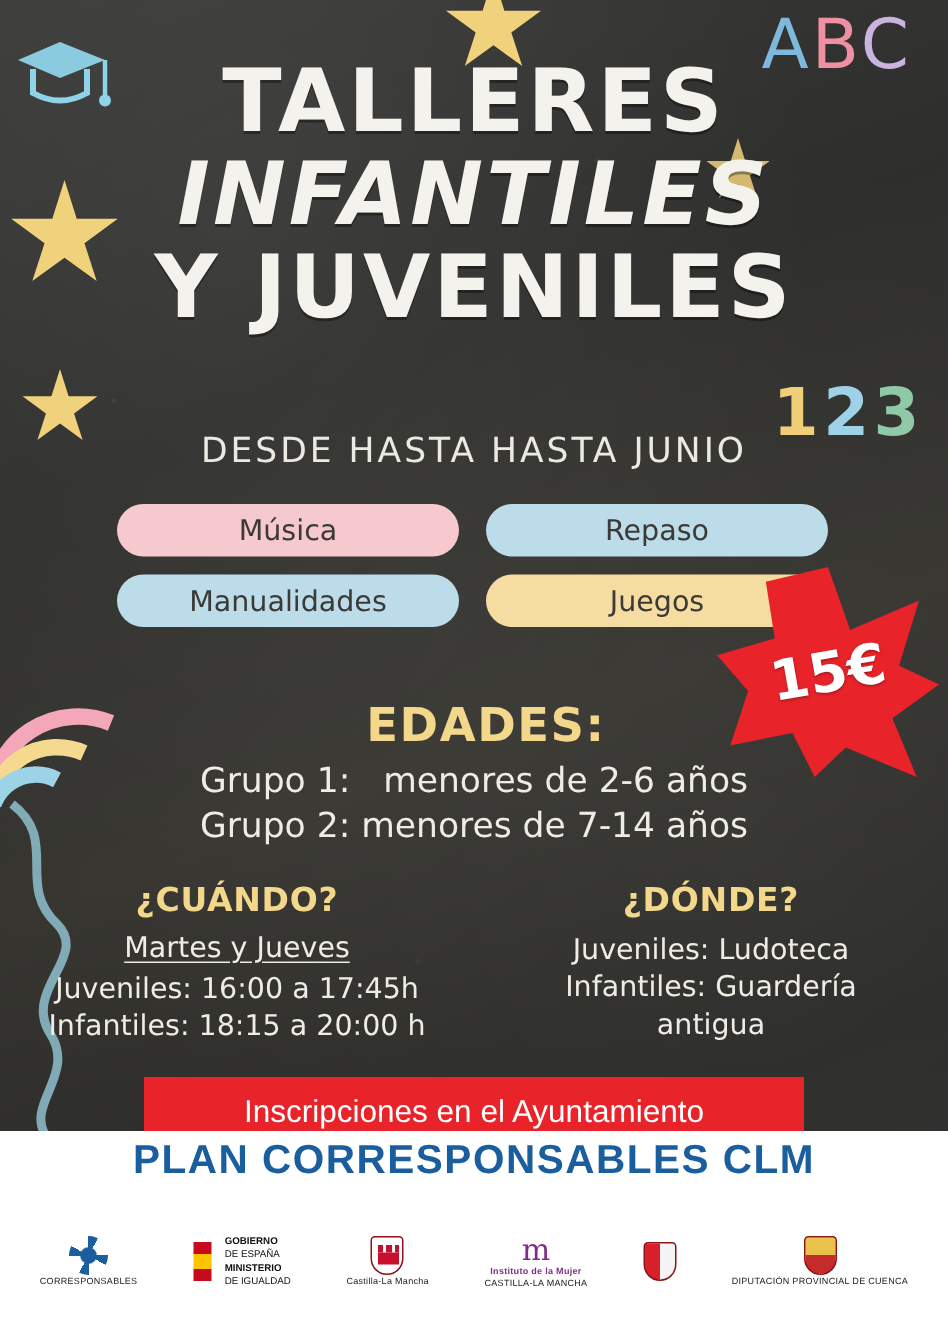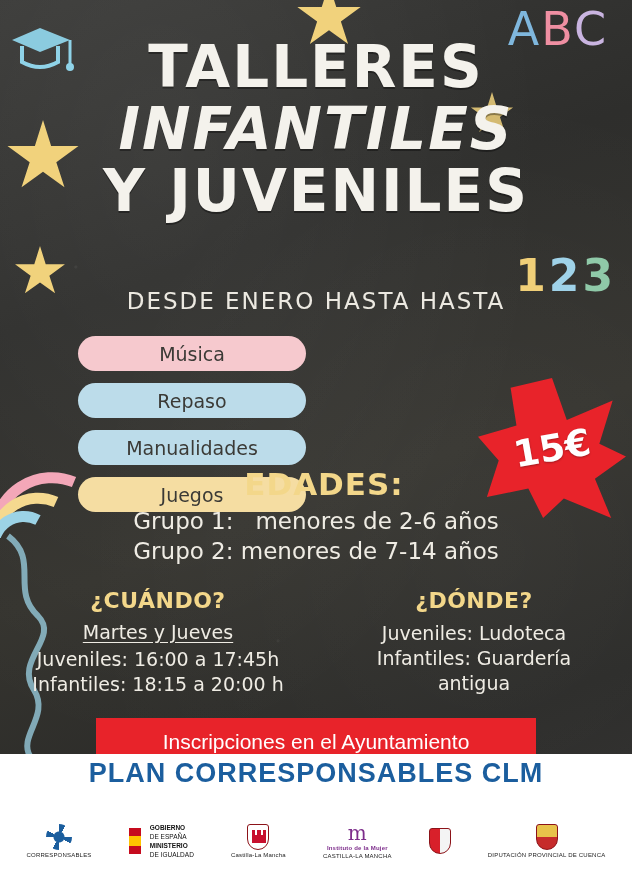--- a/index.html
+++ b/index.html
@@ -55,21 +55,21 @@
     position: absolute; left: 0; right: 0; top: 288px;
     text-align: center;
     color: #ece9e1;
     font-size: 23px;
     letter-spacing: 2px;
   }
 
   
   .pills {
     position: absolute; left: 78px; top: 336px; width: 480px;
-    display: flex; flex-wrap: wrap; gap: 12px 18px; flex-direction: column;
+    display: flex; flex-wrap: wrap; gap: 12px 18px;
   }
   .pill {
     width: 228px; height: 35px;
     border-radius: 18px;
     display: flex; align-items: center; justify-content: center;
     font-size: 19px; color: #3b3a36;
     font-family: "DejaVu Sans", sans-serif;
   }
   .pill.musica { background: #f6c9ce; }
   .pill.repaso { background: #bcdcea; }
@@ -228,21 +228,21 @@
 
   <svg class="deco" style="left:0; top:530px; width:70px; height:230px;" viewBox="0 0 70 230">
     <path d="M8 6 C40 30 10 60 38 86 C60 108 14 130 34 160 C50 186 18 206 30 226" fill="none" stroke="#9cd3e6" stroke-width="6" opacity=".75"></path>
   </svg>
 
   <div class="headline">
     <div class="l1">TALLERES</div>
     <div class="l2">INFANTILES</div>
     <div class="l3">Y JUVENILES</div>
   </div>
-  <div class="subhead">DESDE ENERO HASTA HASTA</div>
+  <div class="subhead">DESDE HASTA HASTA JUNIO</div>
 
   <div class="pills">
     <div class="pill musica">Música</div>
     <div class="pill repaso">Repaso</div>
     <div class="pill manualidades">Manualidades</div>
     <div class="pill juegos">Juegos</div>
   </div>
 
   <div class="price-badge">
     <div class="price-star"></div>

